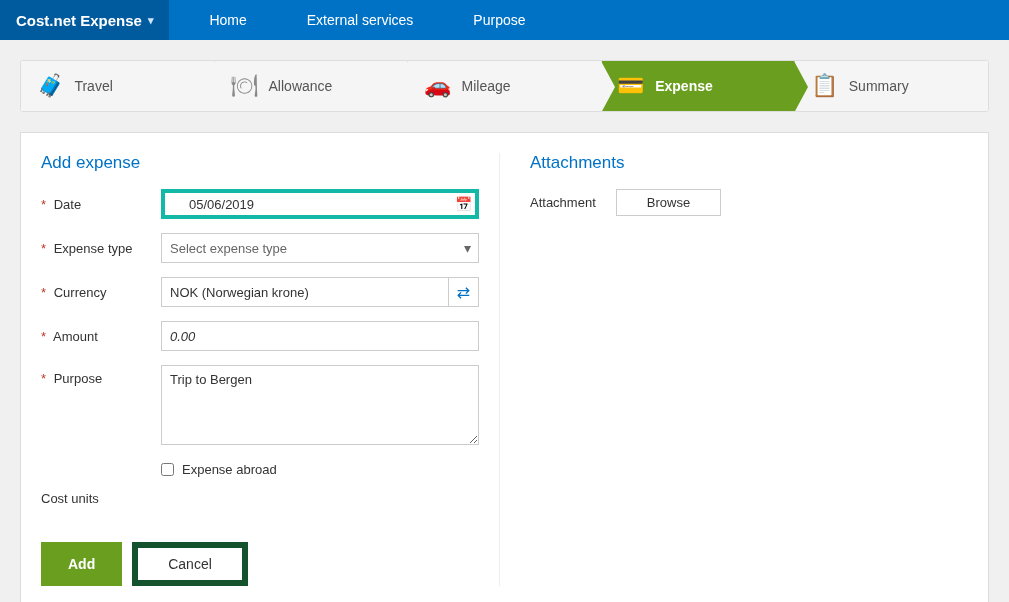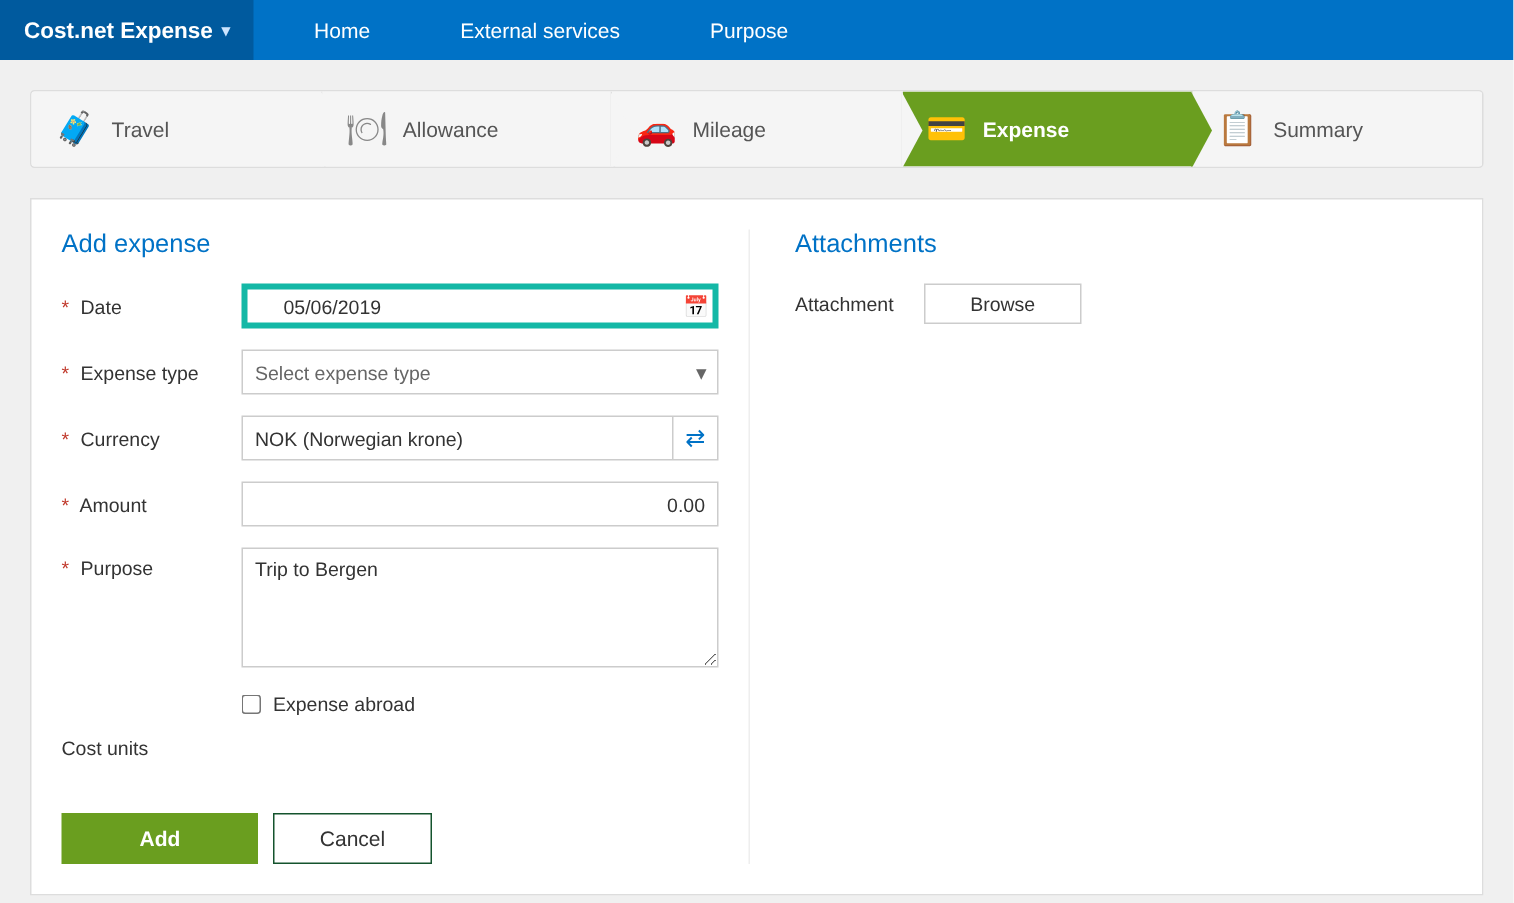--- a/index.html
+++ b/index.html
@@ -216,21 +216,21 @@
       align-items: center;
       justify-content: center;
       color: #0072c6;
       font-size: 16px;
       cursor: pointer;
       border-left: 1px solid #ccc;
       height: 100%;
     }
 
     .amount-input {
-      text-align: right;
+      font-style: italic;
     }
 
     .purpose-wrapper {
       flex: 1;
     }
     .purpose-textarea {
       width: 100%;
       height: 80px;
       border: 1px solid #ccc;
       padding: 6px 8px;
@@ -287,29 +287,29 @@
     .btn-row {
       display: flex;
       gap: 10px;
       margin-top: 20px;
       padding-top: 16px;
     }
     .btn-add {
       background: #6a9e1f;
       color: white;
       border: none;
-      padding: 8px 52px;
+      padding: 8px 27px;
       font-size: 14px;
       cursor: pointer;
       font-weight: bold;
     }
     .btn-cancel {
       background: white;
       color: #333;
-      border: 1px solid #14532d;
+      border: 6px solid #14532d;
       padding: 8px 30px;
       font-size: 14px;
       cursor: pointer;
     }
   </style>
 </head>
 <body>
 
 <nav class="top-nav">
   <div class="brand">

